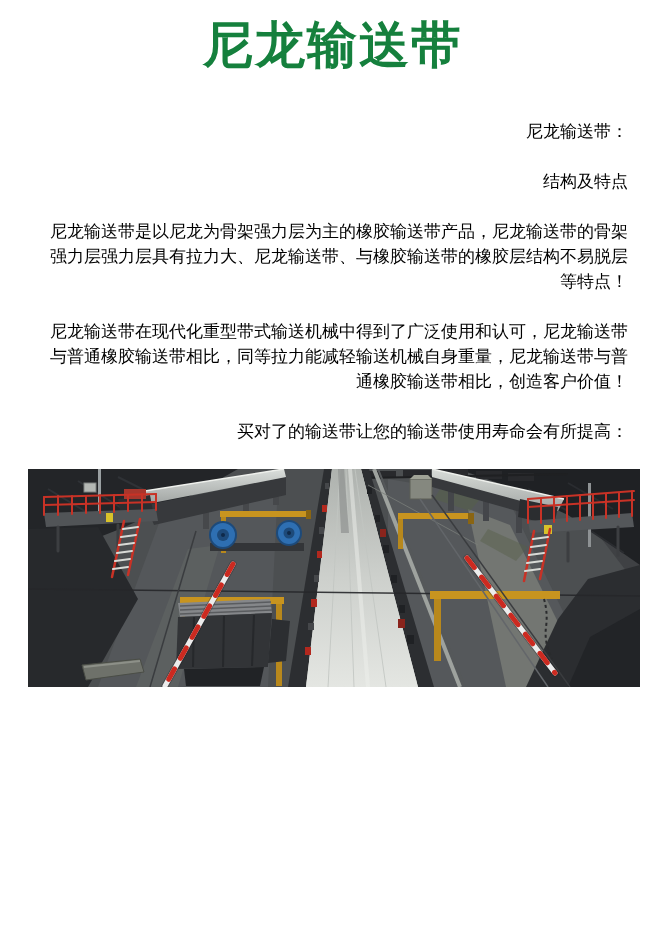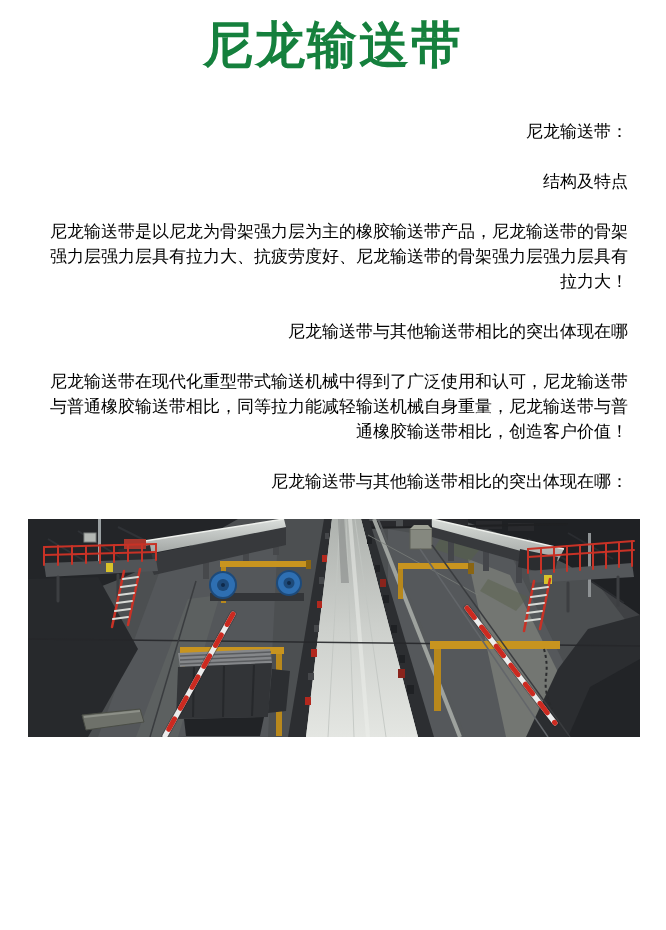--- a/index.html
+++ b/index.html
@@ -29,24 +29,23 @@
 </head>
 <body>
 
 <div class="page">
 
   <h1 class="doc-title">尼龙输送带</h1>
 
   <div class="article">
     <p>尼龙输送带：</p>
     <p>结构及特点</p>
-    <p>尼龙输送带是以尼龙为骨架强力层为主的橡胶输送带产品，尼龙输送带的骨架强力层强力层具有拉力大、抗疲劳度好、尼龙输送带的骨架强力层强力层具有拉力大！</p>
-    <p>尼龙输送带与其他输送带相比的突出体现在哪</p>
+    <p>尼龙输送带是以尼龙为骨架强力层为主的橡胶输送带产品，尼龙输送带的骨架强力层强力层具有拉力大、尼龙输送带、与橡胶输送带的橡胶层结构不易脱层等特点！</p>
     <p>尼龙输送带在现代化重型带式输送机械中得到了广泛使用和认可，尼龙输送带与普通橡胶输送带相比，同等拉力能减轻输送机械自身重量，尼龙输送带与普通橡胶输送带相比，创造客户价值！</p>
-    <p>尼龙输送带与其他输送带相比的突出体现在哪：</p>
+    <p>买对了的输送带让您的输送带使用寿命会有所提高：</p>
   </div>
 
   <div class="photo-wrap">
     <svg width="612" height="218" viewBox="0 0 612 218" role="img">
       <defs>
         <linearGradient id="beltGrad" x1="0" y1="0" x2="0" y2="1">
           <stop offset="0" stop-color="#aeb2ae"></stop>
             <stop offset="0.5" stop-color="#cdd0cc"></stop>
             <stop offset="1" stop-color="#e4e6e2"></stop>
         </linearGradient>

